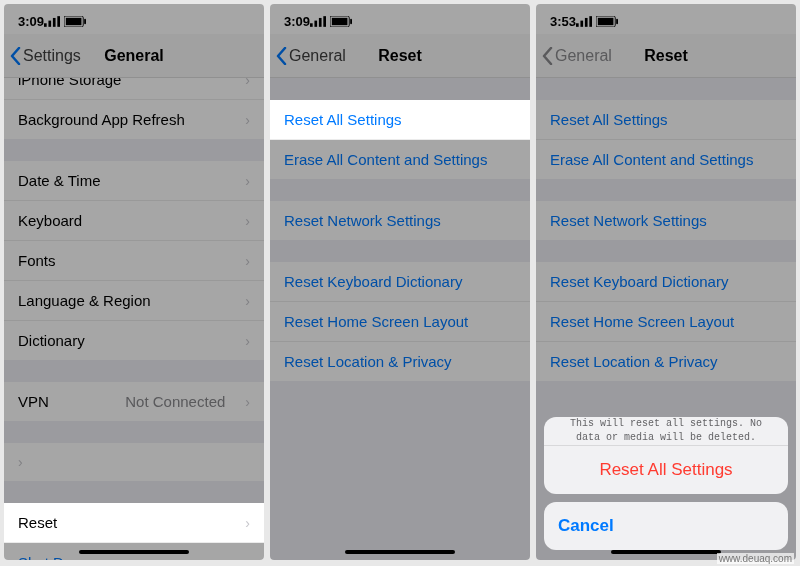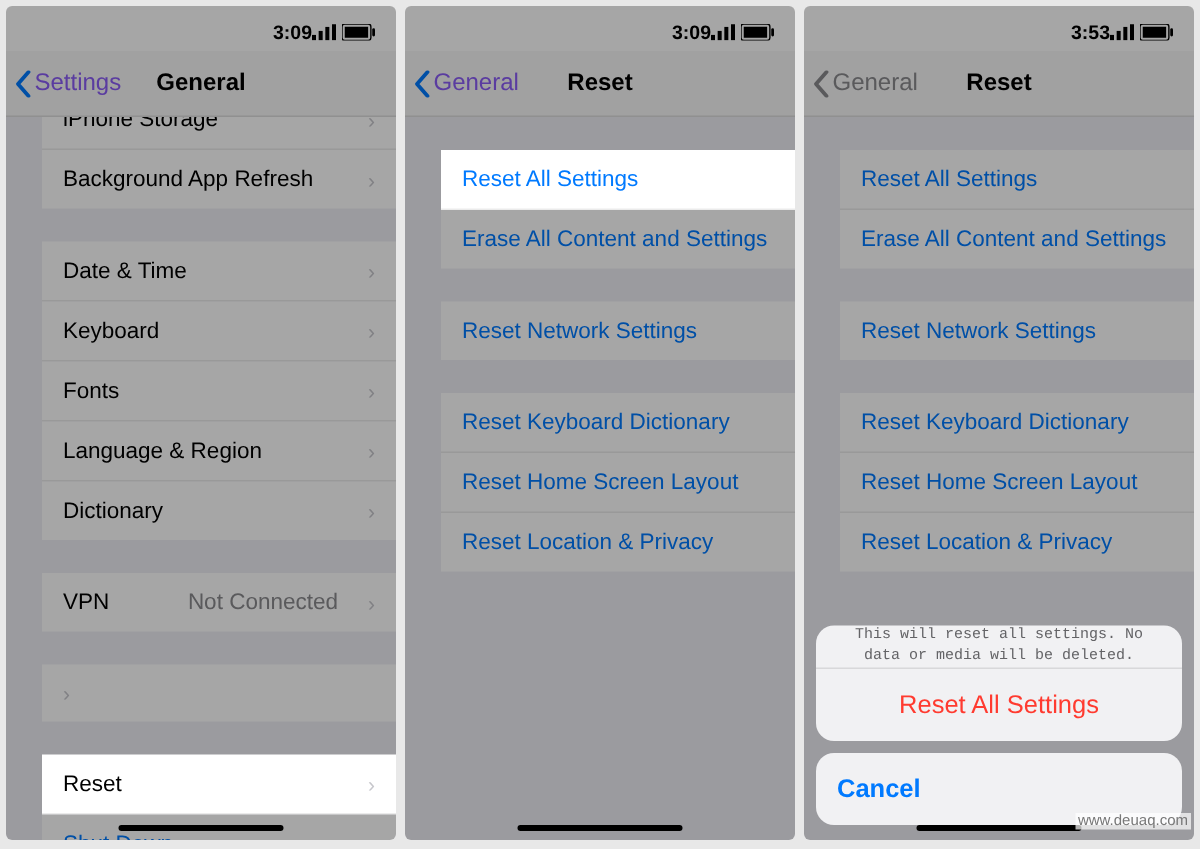--- a/index.html
+++ b/index.html
@@ -1,44 +1,44 @@
 <!DOCTYPE html>
 <html><head>
 <meta charset="utf-8">
 <style>
   * { margin: 0; padding: 0; box-sizing: border-box; font-family: -apple-system, "Helvetica Neue", Arial, sans-serif; }
   body { background: #e8e8e8; width: 800px; height: 566px; position: relative; }
   .screens { display: flex; gap: 6px; padding: 4px; }
   .screen { width: 261px; height: 556px; background: #fff; border-radius: 4px; overflow: hidden; position: relative; display: flex; flex-direction: column; }
   .dim::before { content:""; position:absolute; inset:0; background:rgba(0,0,0,0.35); z-index:5; pointer-events:none; }
-  .status-bar { display:flex; justify-content:flex-end; align-items:center; padding: 6px 14px 2px; font-size:13px; font-weight:600; height:30px; }
+  .status-bar { display:flex; justify-content:flex-start; align-items:center; padding: 6px 14px 2px; font-size:13px; font-weight:600; height:30px; }
   .status-right { display:flex; gap:4px; align-items:center; }
   .nav-bar { display:flex; align-items:center; height:44px; position:relative; border-bottom:1px solid rgba(0,0,0,0.1); background:#f7f7f7; }
-  .nav-back { display:flex; align-items:center; color:#8b5cf6; font-size:16px; padding-left:6px; gap:2px; }
+  .nav-back { display:flex; align-items:center; color:#404040; font-size:16px; padding-left:6px; gap:2px; }
   .nav-back.disabled { color:#8a8a8e; }
   .nav-title { position:absolute; left:0; right:0; text-align:center; font-size:16px; font-weight:600; pointer-events:none; }
   .content { flex:1; background:#efeff4; overflow:hidden; }
-  .group { margin-top: 22px; padding-left: 24px; }
+  .group { margin-top: 22px; }
   .group.first { margin-top: 0; }
   .cell { background:#fff; display:flex; align-items:center; justify-content:space-between; padding: 11px 14px; font-size:15px; color:#000; border-bottom:1px solid rgba(0,0,0,0.08); position:relative; }
   .cell:last-child { border-bottom:none; }
   .cell .label { flex:1; }
   .cell .value { color:#8a8a8e; font-size:15px; margin-right:20px; }
   .cell.link .label { color:#007aff; }
   .cell.highlight { z-index:10; }
   .chev { color:#c7c7cc; font-size:14px; }
   .cell.shutdown .label { color:#007aff; }
   .home-indicator { position:absolute; bottom:6px; left:50%; transform:translateX(-50%); width:110px; height:4px; background:#000; border-radius:3px; z-index:20; }
   
   .sheet-wrap { position:absolute; left:8px; right:8px; bottom:10px; z-index:20; }
   .sheet { background:#f1f1f3; border-radius:12px; overflow:hidden; margin-bottom:8px; }
   .sheet-msg { text-align:center; font-size:10px; color:#636366; padding:0 16px; border-bottom:1px solid rgba(0,0,0,0.1); line-height:1.4;font-family:Liberation Mono, monospace; }
   .sheet-btn { text-align:center; font-size:17px; padding:14px; color:#ff3b30; }
   .sheet-cancel { background:#f1f1f3; border-radius:12px; font-size:17px; font-weight:600; color:#007aff; padding:14px; }
-  .watermark { position:absolute; right:6px; bottom:13px; font-size:10px; color:#777; z-index:30; background:rgba(255,255,255,0.7); padding:0 2px; }
+  .watermark { position:absolute; right:6px; bottom:2px; font-size:10px; color:#777; z-index:30; background:rgba(255,255,255,0.7); padding:0 2px; }
   svg.sig { width:16px; height:11px; }
   svg.bat { width:22px; height:11px; }
   svg.backchev { width:11px; height:18px; }
 </style>
 </head>
 <body>
 
 <div class="screens">
 
   <div class="screen dim">

